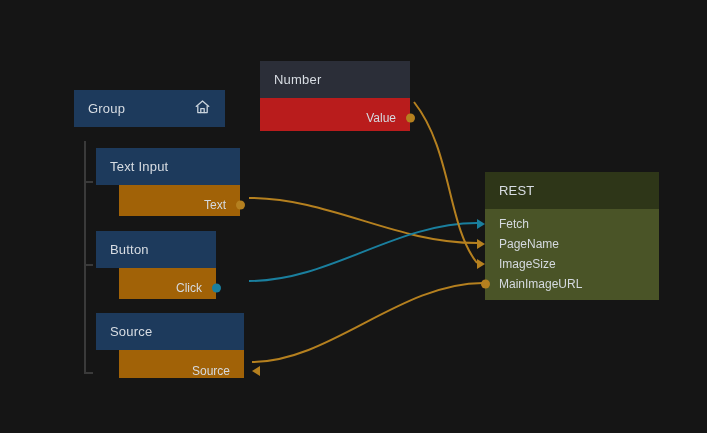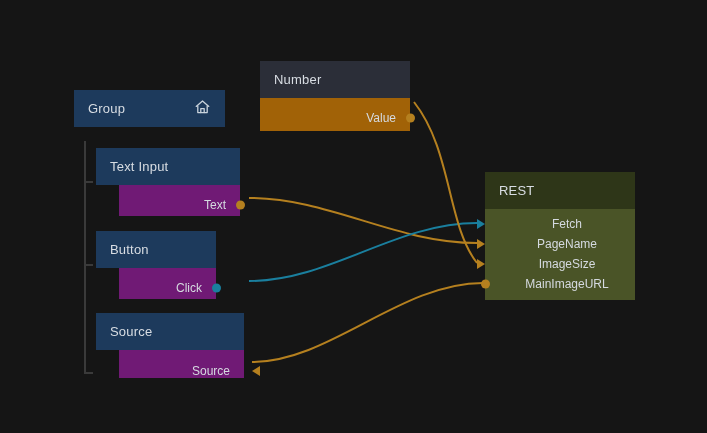--- a/index.html
+++ b/index.html
@@ -67,43 +67,43 @@
     letter-spacing: 0.2px;
     color: #d8dde3;
     white-space: nowrap;
   }
   .node-body {
     box-sizing: border-box;
   }
 
   
   .node-blue .node-header { background: #1d3a5c; }
-  .node-blue .node-body   { background: #701a75; margin-left: 23px; }
+  .node-blue .node-body   { background: #a16207; margin-left: 23px; }
 
   
   .node-grey .node-header { background: #2b2e38; margin-top: 12px; }
-  .node-grey .node-body   { background: #a16207; }
+  .node-grey .node-body   { background: #b91c1c; }
 
   
   .node-olive .node-header { background: #2e3618; }
   .node-olive .node-body   { background: #4a5427; }
 
   
   .node-group { }
   .node-group .node-header { background: #1d3a5c; height: 37px; }
 
   
   .port-row {
     position: relative;
     display: flex;
     align-items: center;
     height: 20px;
   }
   .port-row.out { justify-content: flex-end; padding-right: 14px; }
-  .port-row.in  { justify-content: center; padding-left: 14px; }
+  .port-row.in  { justify-content: flex-start; padding-left: 14px; }
 
   .port-label {
     font-size: 12px;
     color: #d5dae0;
     white-space: nowrap;
     line-height: 1;
   }
 
   
   .port-dot {
@@ -206,21 +206,21 @@
       <span class="node-title">Source</span>
     </div>
     <div class="node-body" style="height:28px; padding-top:11px;">
       <div class="port-row out" style="color:#b5801f;">
         <span class="port-label">Source</span>
         <span class="port-arrow left" style="left:auto; right:-16px; color:#b5801f; border-left:0; border-right:8px solid #b5801f;"></span>
       </div>
     </div>
   </div>
 
-  <div class="node node-olive" style="left:485px; top:172px; width:150px;">
+  <div class="node node-olive" style="left:485px; top:172px; width:174px;">
     <div class="node-header">
       <span class="node-title">REST</span>
     </div>
     <div class="node-body" style="height:91px; padding-top:5px;">
 
       <div class="port-row in">
         <span class="port-arrow left" style="color:#1a7f9e;"></span>
         <span class="port-label">Fetch</span>
       </div>
 

